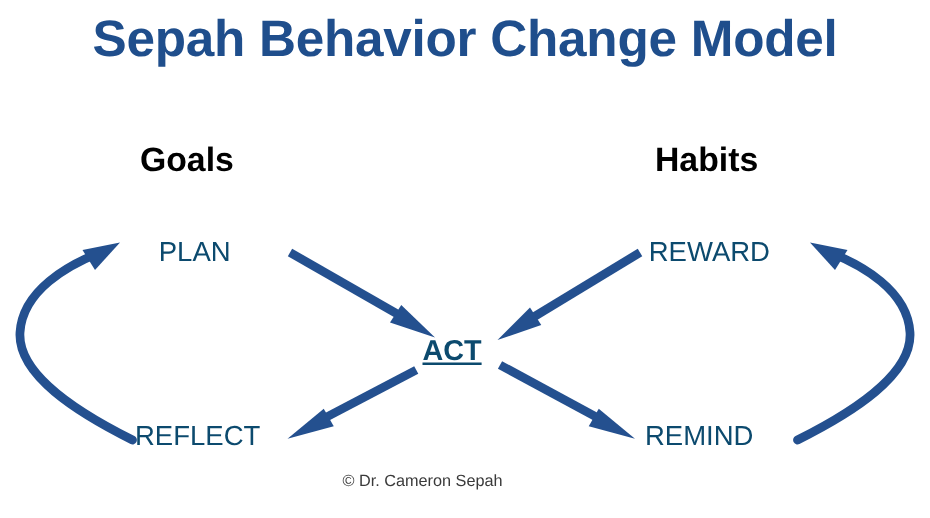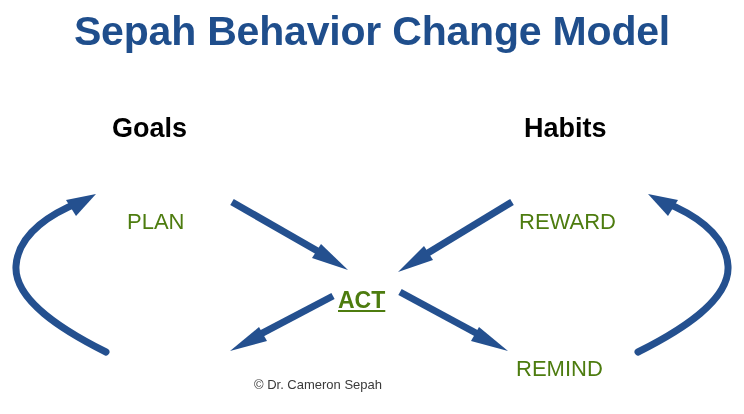--- a/index.html
+++ b/index.html
@@ -44,23 +44,22 @@
     white-space: nowrap;
   }
   #heading-goals  { left: 112px; top: 113px; }
   #heading-habits { left: 524px; top: 113px; }
 
   
   .node-label {
     position: absolute;
     font-size: 22px;
     font-weight: normal;
-    color: #4d7c0f;
+    color: #0c4a6e;
     white-space: nowrap;
-    margin-top: 20px;
   }
   .node-label.center {
     font-weight: bold;
     font-size: 23px;
     text-decoration: underline;
   }
   #node-plan    { left: 127px; top: 189px; }
   #node-remind  { left: 519px; top: 189px; }
   #node-act     { left: 338px; top: 267px; }
   #node-reflect { left: 108px; top: 336px; }
@@ -79,20 +78,21 @@
   
   #footer-credit {
     position: absolute;
     left: 0;
     top: 377px;
     width: 636px;
     text-align: center;
     font-size: 13px;
     color: #3a3a3a;
     white-space: nowrap;
+    padding-left: 20px;
   }
 </style>
 </head>
 <body>
 
 <div id="stage">
 
   <div id="page-title">Sepah Behavior Change Model</div>
 
   <div class="column-heading" id="heading-habits">Habits</div>
@@ -131,18 +131,19 @@
       <polygon points="648,194 678,200 668,216" fill="#24508f"></polygon>
     </g>
   </svg>
 
   <div class="node-label" id="node-plan">PLAN</div>
 
   <div class="node-label" id="node-remind">REWARD</div>
 
   <div class="node-label center" id="node-act">ACT</div>
 
+  <div class="node-label" id="node-reflect">REFLECT</div>
 
   <div class="node-label" id="node-reward">REMIND</div>
 
   <div id="footer-credit">© Dr. Cameron Sepah</div>
 
 </div>
 
 </body></html>

